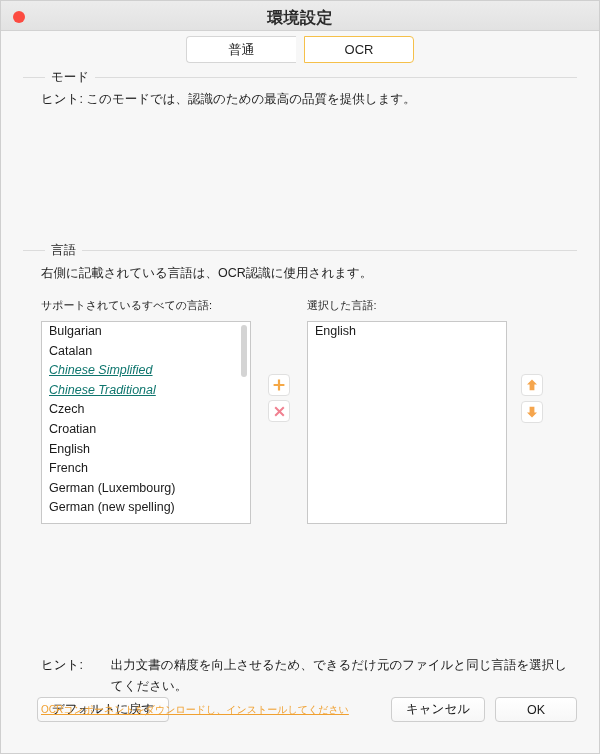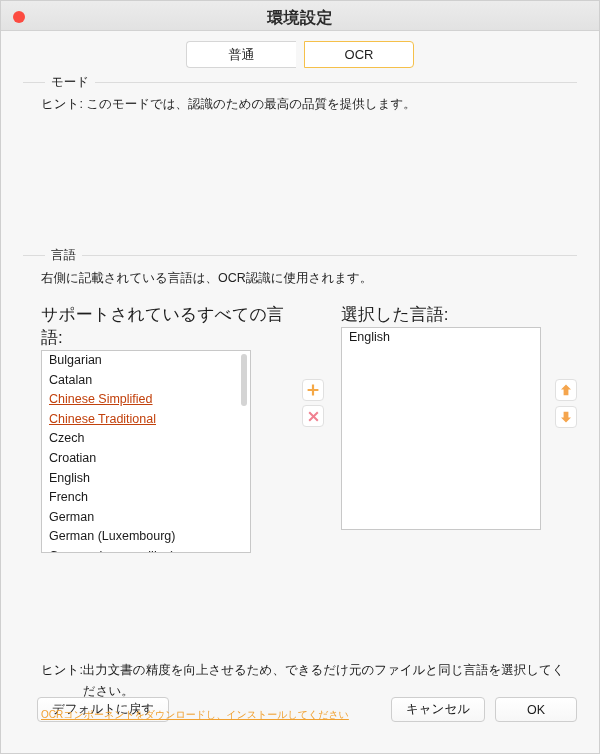--- a/index.html
+++ b/index.html
@@ -52,21 +52,21 @@
     text-align: center;
     font-size: 16px;
     font-weight: bold;
     color: #2b2b2b;
     letter-spacing: 0.4px;
   }
 
   
   .tabbar {
     flex: 0 0 auto;
-    padding-top: 10px;
+    padding-top: 5px;
     display: flex;
     justify-content: center;
   }
   .segmented {
     display: flex;
     border-radius: 4px;
   }
   .seg {
     width: 110px;
     height: 27px;
@@ -151,23 +151,23 @@
   .lang-section { position: absolute; top: 185px; left: 22px; right: 22px; }
   .lang-desc { font-size: 12.5px; padding: 14px 0 0 18px; color: #232323; }
 
   .lists-row {
     display: flex;
     padding: 16px 0 0 18px;
     align-items: flex-start;
   }
   .list-col { position: relative; }
   .list-caption {
-    font-size: 17px;
+    font-size: 11px;
     color: #1d1d1d;
-    margin-bottom: 1px;
+    margin-bottom: 8px;
   }
   .listbox {
     width: 210px;
     height: 203px;
     background: #ffffff;
     border: 1px solid #c8c8c8;
     overflow: hidden;
     position: relative;
   }
   .listbox.right { width: 200px; }
@@ -175,22 +175,23 @@
     font-size: 12.5px;
     line-height: 19.6px;
     height: 19.6px;
     padding: 0 0 0 7px;
     color: #1a1a1a;
     white-space: nowrap;
     overflow: hidden;
     cursor: default;
   }
   .list-item.link {
-    color: #c2410c;
+    color: #0f766e;
     text-decoration: underline;
+    font-style: italic;
   }
   .scrollbar-track {
     position: absolute;
     right: 3px; top: 3px;
     width: 6px;
     bottom: 3px;
     background: transparent;
   }
   .scrollbar-thumb {
     position: absolute;
@@ -234,20 +235,21 @@
   .bottom-hints {
     position: absolute;
     left: 22px; right: 22px;
     top: 592px;
   }
   .hint-block {
     display: flex;
     font-size: 12.5px;
     line-height: 21px;
     padding-left: 18px;
+    gap: 28px;
   }
   .hint-key { flex: 0 0 auto; white-space: nowrap; }
   .hint-body { flex: 1 1 auto; }
   .dl-link {
     display: inline-block;
     margin: 6px 0 0 18px;
     font-size: 10px;
     color: #f0a030;
     text-decoration: underline;
     cursor: default;
@@ -318,21 +320,20 @@
           <div class="list-caption">サポートされているすべての言語:</div>
           <div class="listbox">
             <div class="list-item">Bulgarian</div>
             <div class="list-item">Catalan</div>
             <div class="list-item link">Chinese Simplified</div>
             <div class="list-item link">Chinese Traditional</div>
             <div class="list-item">Czech</div>
             <div class="list-item">Croatian</div>
             <div class="list-item">English</div>
             <div class="list-item">French</div>
-            <div class="list-item">German</div>
             <div class="list-item">German (Luxembourg)</div>
             <div class="list-item">German (new spelling)</div>
 
             <div class="scrollbar-track">
               <div class="scrollbar-thumb"></div>
             </div>
           </div>
         </div>
 
         <div class="mid-btns">

